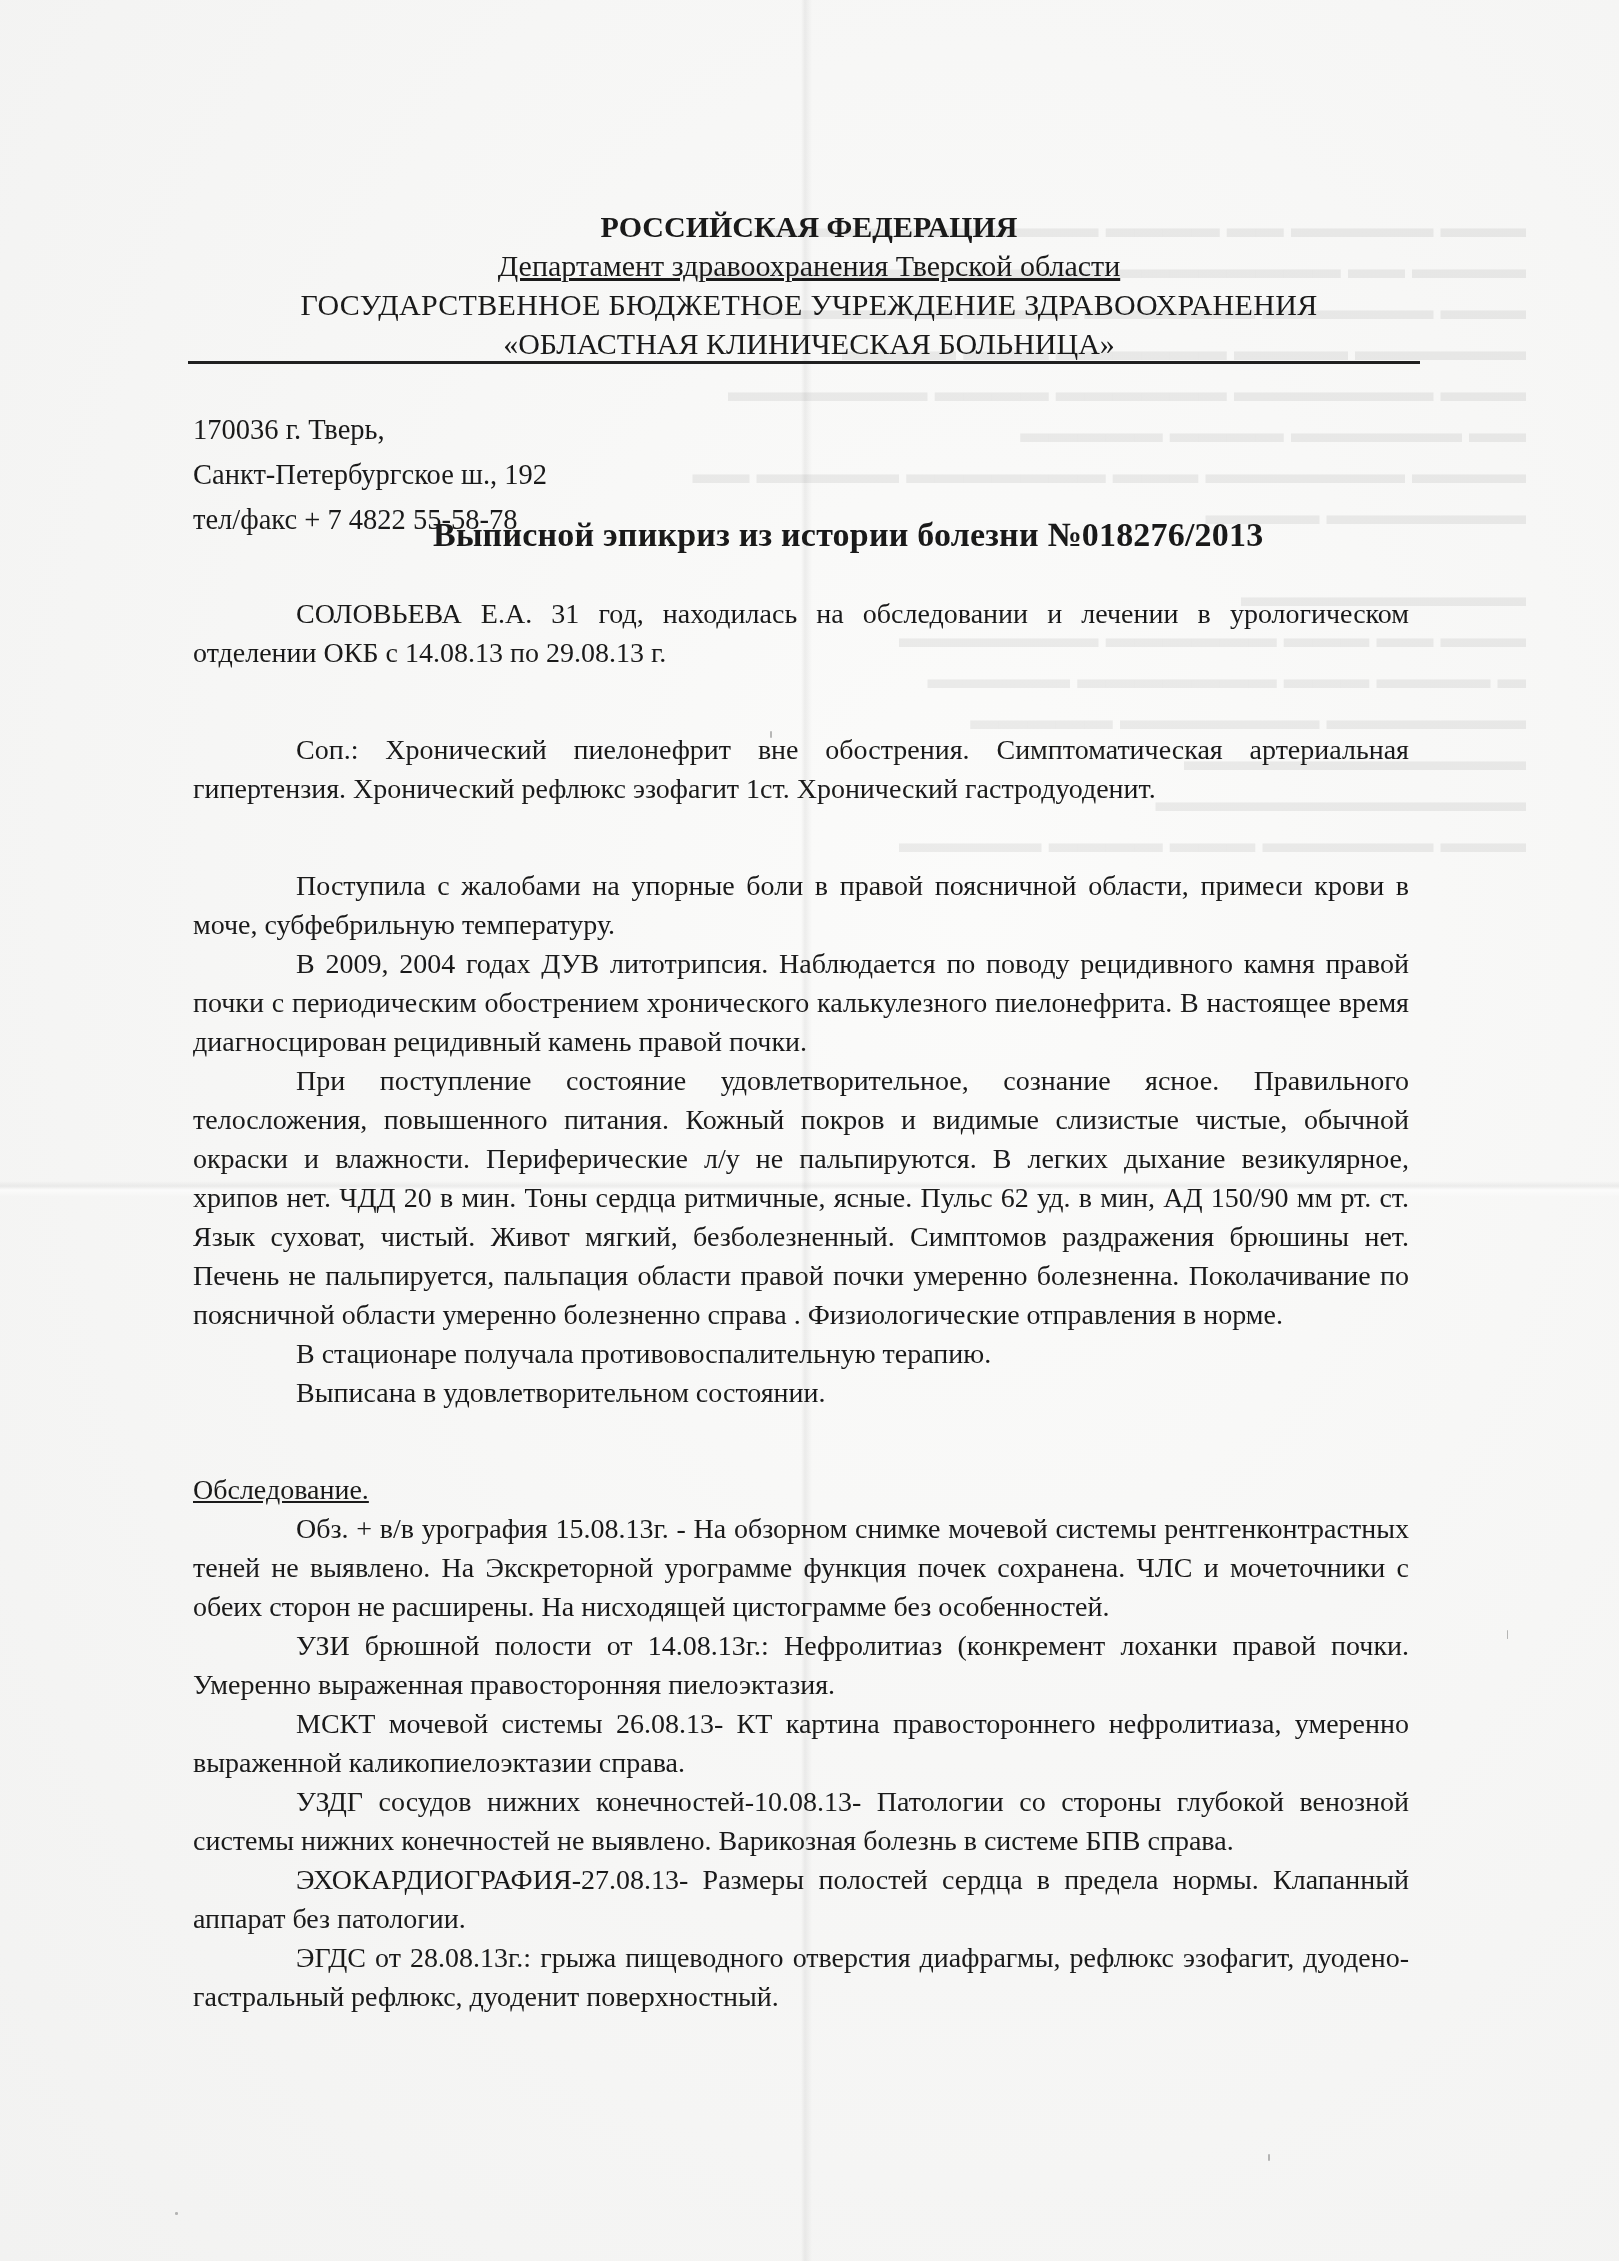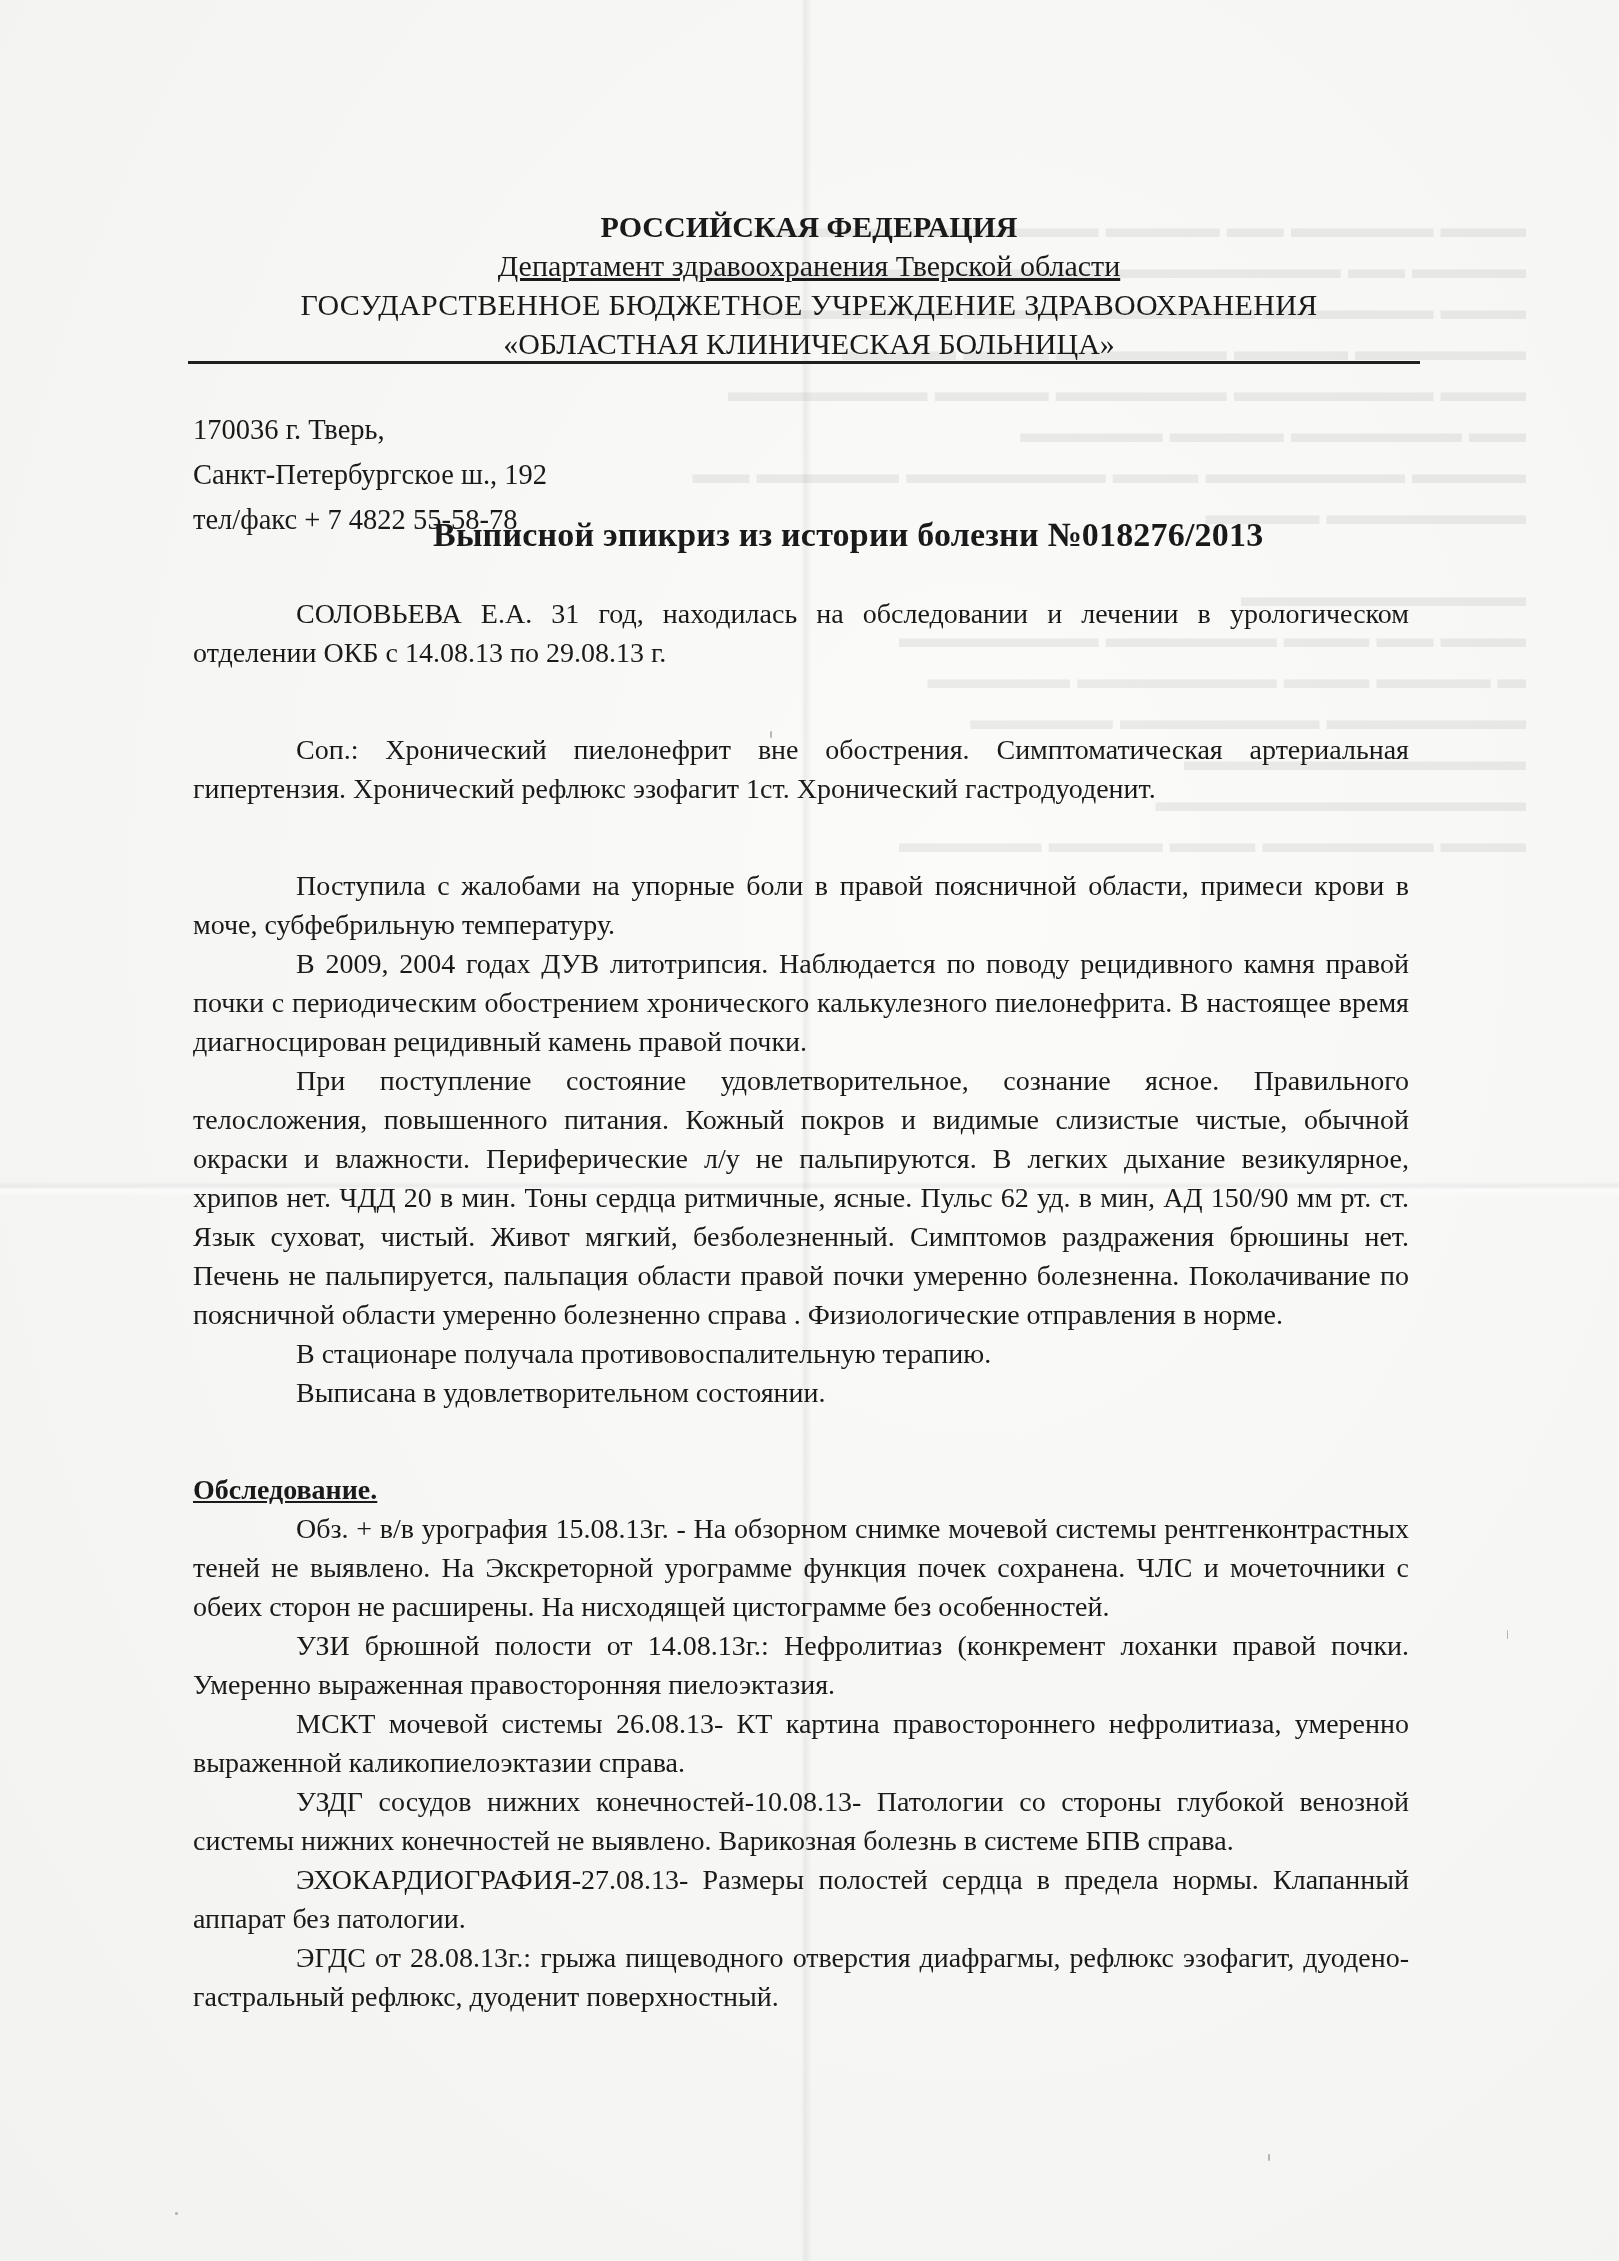--- a/index.html
+++ b/index.html
@@ -29,21 +29,21 @@
   .header .l4 { font-size: 30px; line-height: 39px; }
   .rule { position: absolute; top: 361px; left: 188px; width: 1232px; height: 3.2px; background: #202020; }
   .address { position: absolute; top: 407px; left: 193px; font-size: 28.5px; line-height: 45px; }
   .doc-title { position: absolute; top: 516px; left: 433px; font-size: 34px; font-weight: bold; letter-spacing: 0.2px; }
   .body-text {
     position: absolute; top: 594px; left: 193px; width: 1216px;
     font-size: 28px; line-height: 39px; text-align: justify;
   }
   .body-text p { margin: 0; text-indent: 103px; }
   .body-text .gap-lg { height: 58px; }
-  .section-head { text-decoration: underline; text-indent: 0 !important; font-weight: bold; }
+  .section-head { text-decoration: underline; text-indent: 0 !important; }
   .speck { position: absolute; width: 1.9px; height: 6.5px; background: rgba(60,60,60,0.35); border-radius: 1.3px; }
 </style>
 </head>
 <body>
 
 <div class="page"></div>
 
 <div class="ghost">
   ▬▬▬ ▬▬▬▬▬ ▬▬ ▬▬▬▬ ▬▬▬▬▬▬▬ ▬▬▬▬▬<br>
   ▬▬▬▬ ▬▬ ▬▬▬▬▬▬▬▬ ▬▬▬▬ ▬▬▬▬▬▬▬ ▬▬▬<br>

